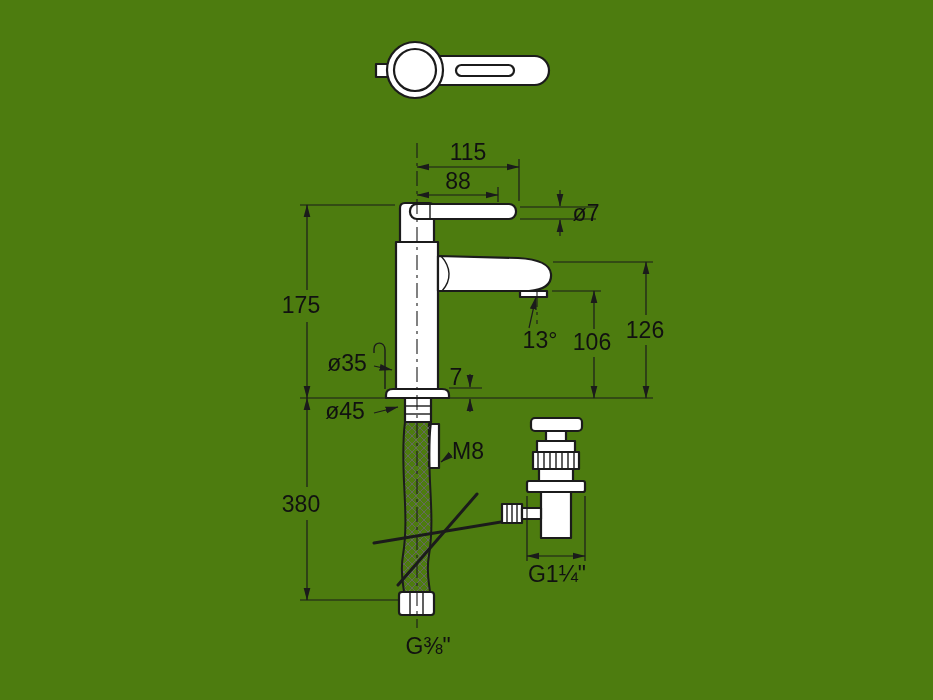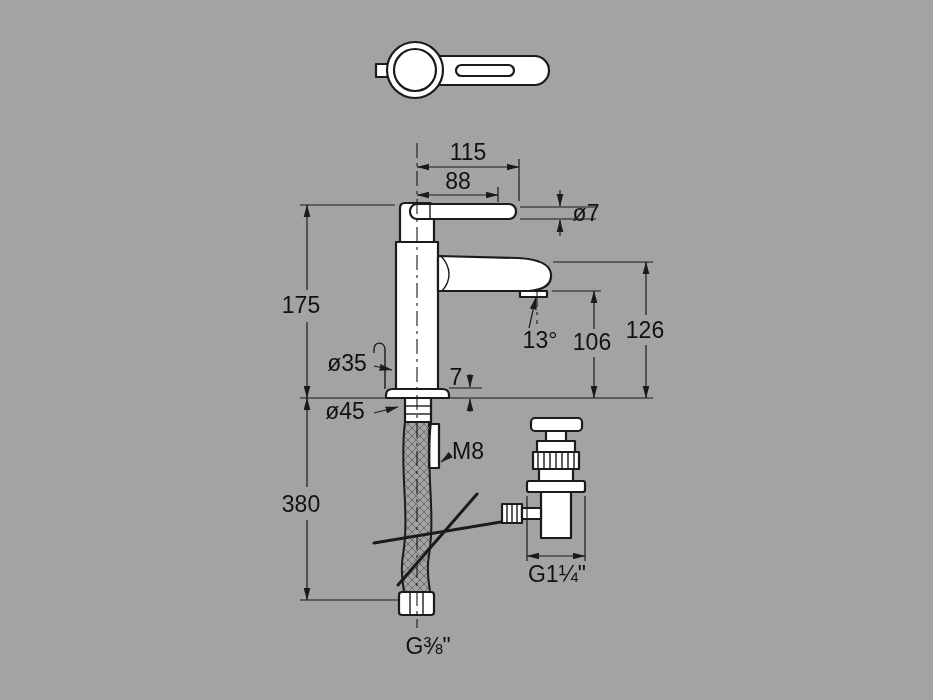--- a/index.html
+++ b/index.html
@@ -1,16 +1,16 @@
 <!DOCTYPE html>
 <html><head>
 <meta charset="utf-8">
 <style>
   html,body{margin:0;padding:0;background:#fff;}
-  .page{position:relative;width:933px;height:700px;background:#a3a3a3;overflow:hidden;
+  .page{position:relative;width:933px;height:700px;background:#4d7c0f;overflow:hidden;
         font-family:"Liberation Sans",sans-serif;}
   svg{display:block;}
   .o   {fill:#ffffff;stroke:#1b1b1b;stroke-width:2.2;stroke-linejoin:round;}
   .oth {fill:none;stroke:#1b1b1b;stroke-width:1.4;}
   .d   {fill:none;stroke:#1b1b1b;stroke-width:1.2;}
   .cl  {fill:none;stroke:#1b1b1b;stroke-width:1.1;stroke-dasharray:15 5 3 5;}
   .rod {fill:none;stroke:#1b1b1b;stroke-width:3;stroke-linecap:round;}
   text.dim{font-family:"Liberation Sans",sans-serif;font-size:23px;fill:#111;text-anchor:middle;}
 </style>
 </head>

